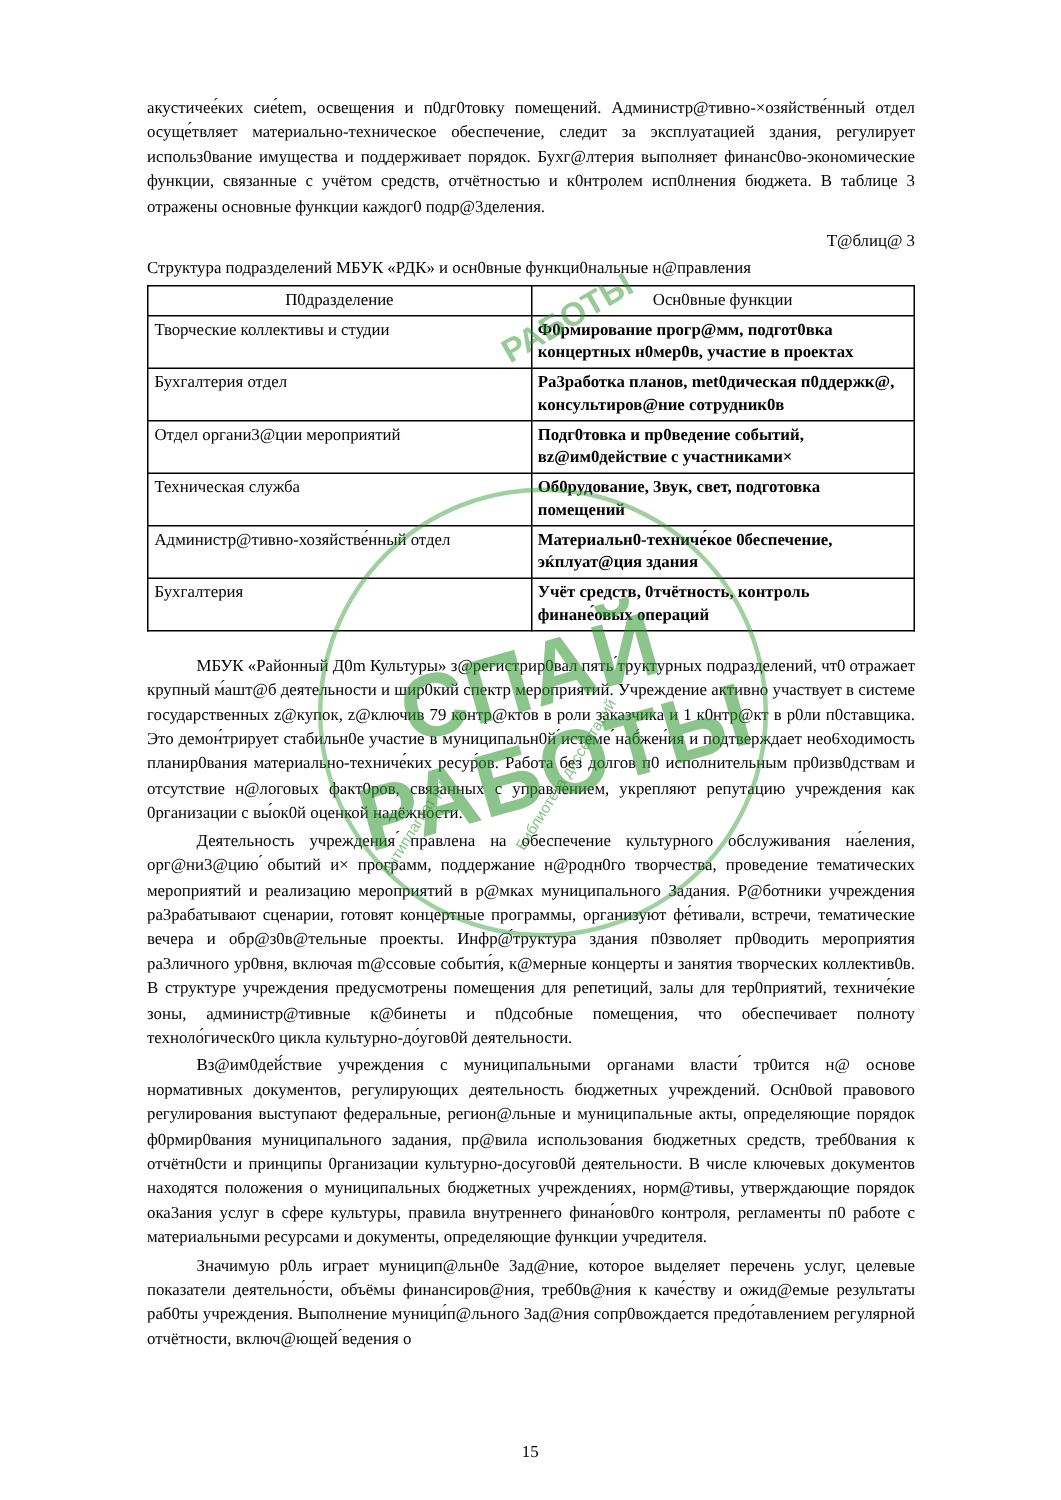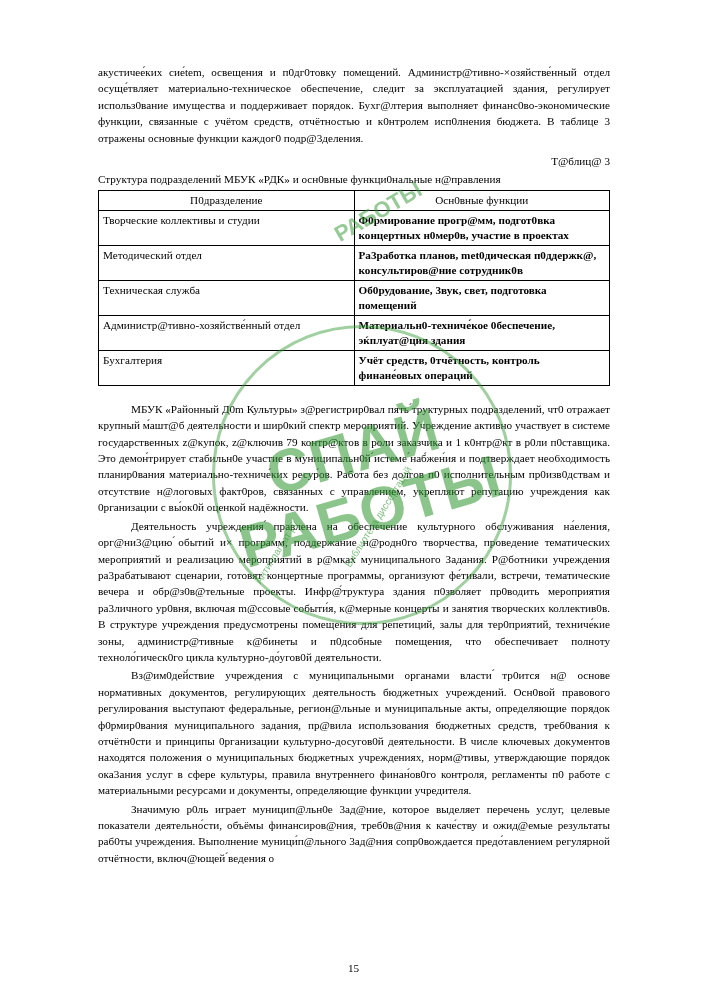--- a/index.html
+++ b/index.html
@@ -167,22 +167,26 @@
       <tbody>
         <tr>
           <th class="c1">П0дразделение</th>
           <th class="c2">Осн0вные функции</th>
         </tr>
         <tr>
           <td class="c1">Творческие коллективы и студии</td>
           <td class="c2">Ф0рмирование прогр@мм, подгот0вка концертных н0мер0в, участие в проектах</td>
         </tr>
         <tr>
-          <td class="c1">Методический отдел</td>
+          <td class="c1">Бухгалтерия отдел</td>
           <td class="c2">Ра3работка планов, met0дическая п0ддержк@, консультиров@ние сотрудник0в</td>
+        </tr>
+        <tr>
+          <td class="c1">Отдел органи3@ции мероприятий</td>
+          <td class="c2">Подг0товка и пр0ведение событий, вz@им0действие с участниками×</td>
         </tr>
         <tr>
           <td class="c1">Техническая служба</td>
           <td class="c2">Об0рудование, 3вук, свет, подготовка помещений</td>
         </tr>
         <tr>
           <td class="c1">Администр@тивно-хозяйстве́нный отдел</td>
           <td class="c2">Материальн0-техниче́кое 0беспечение, эќплуат@ция здания</td>
         </tr>
         <tr>

